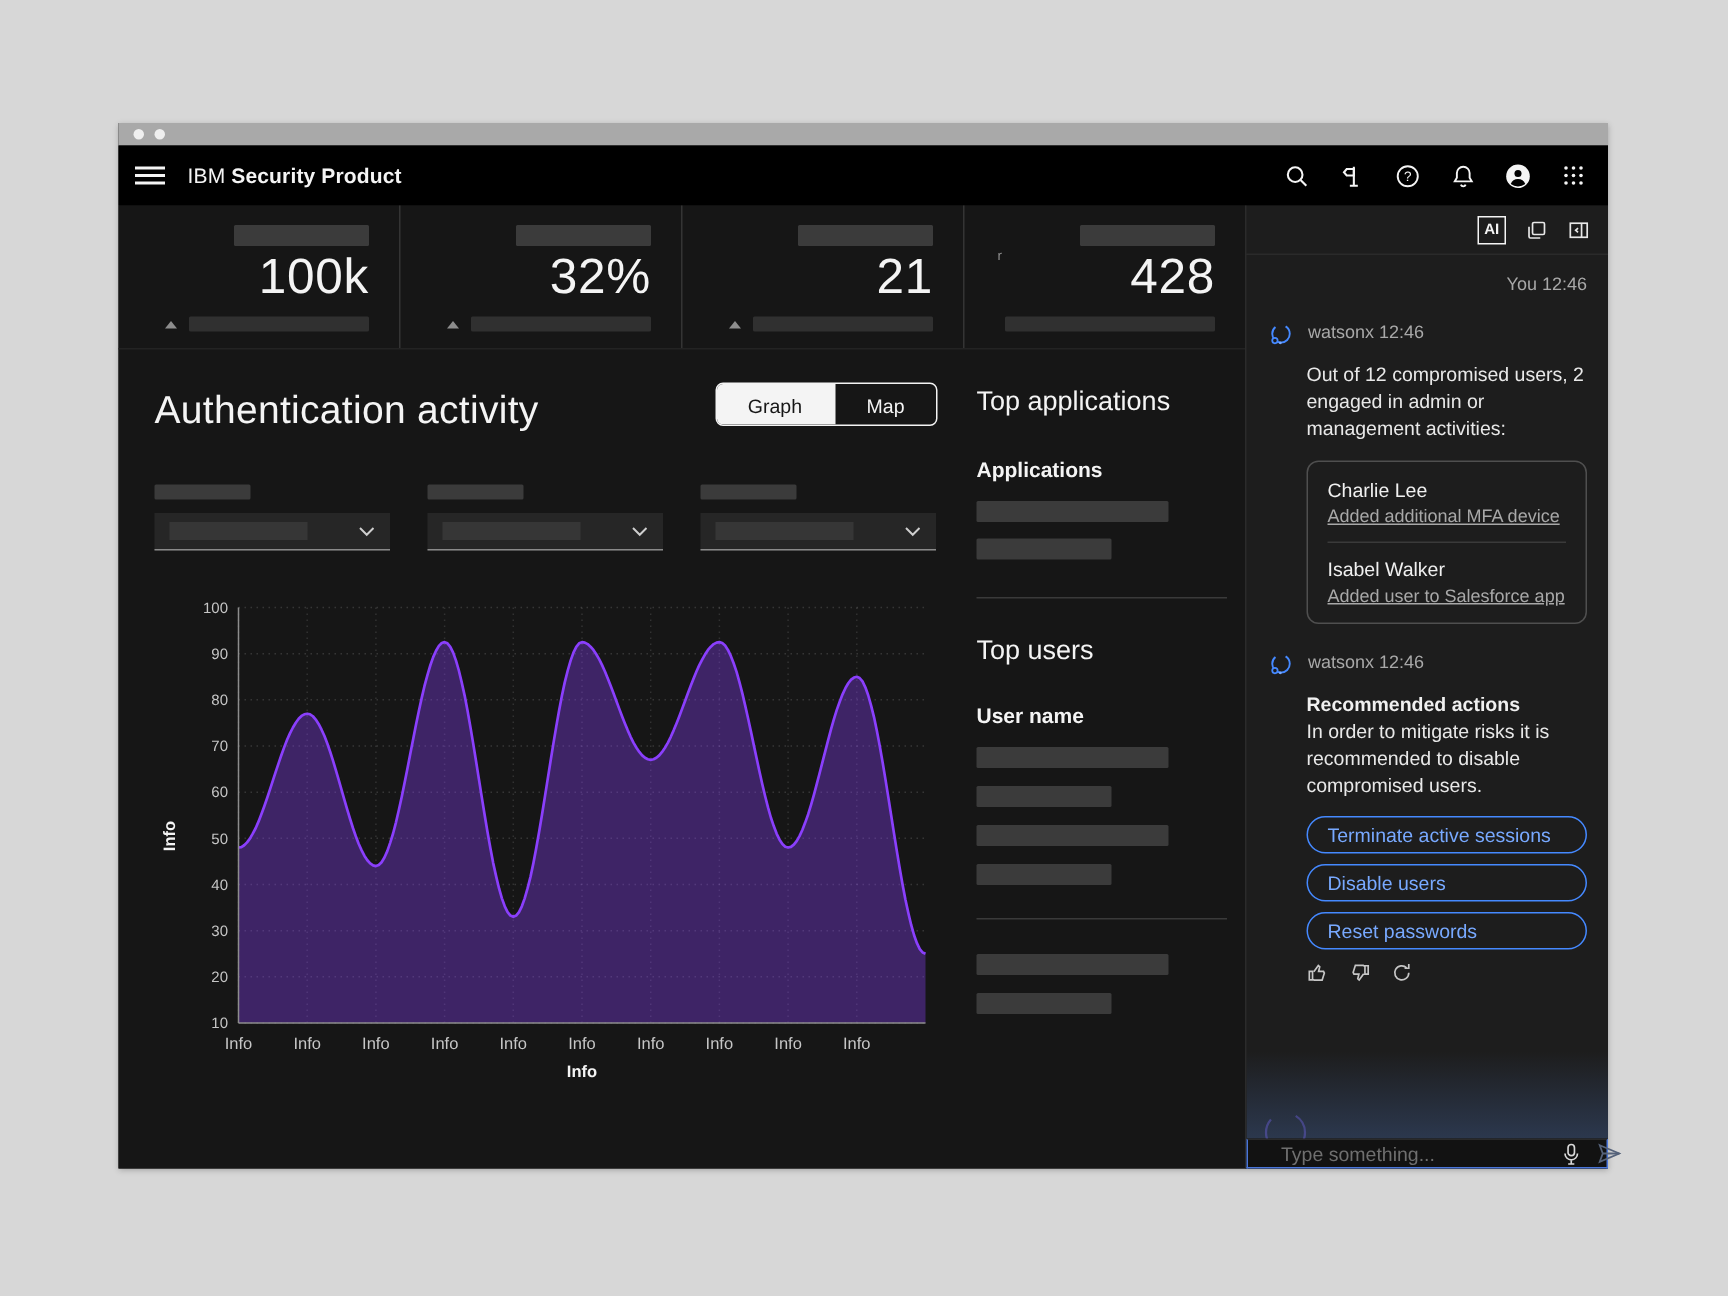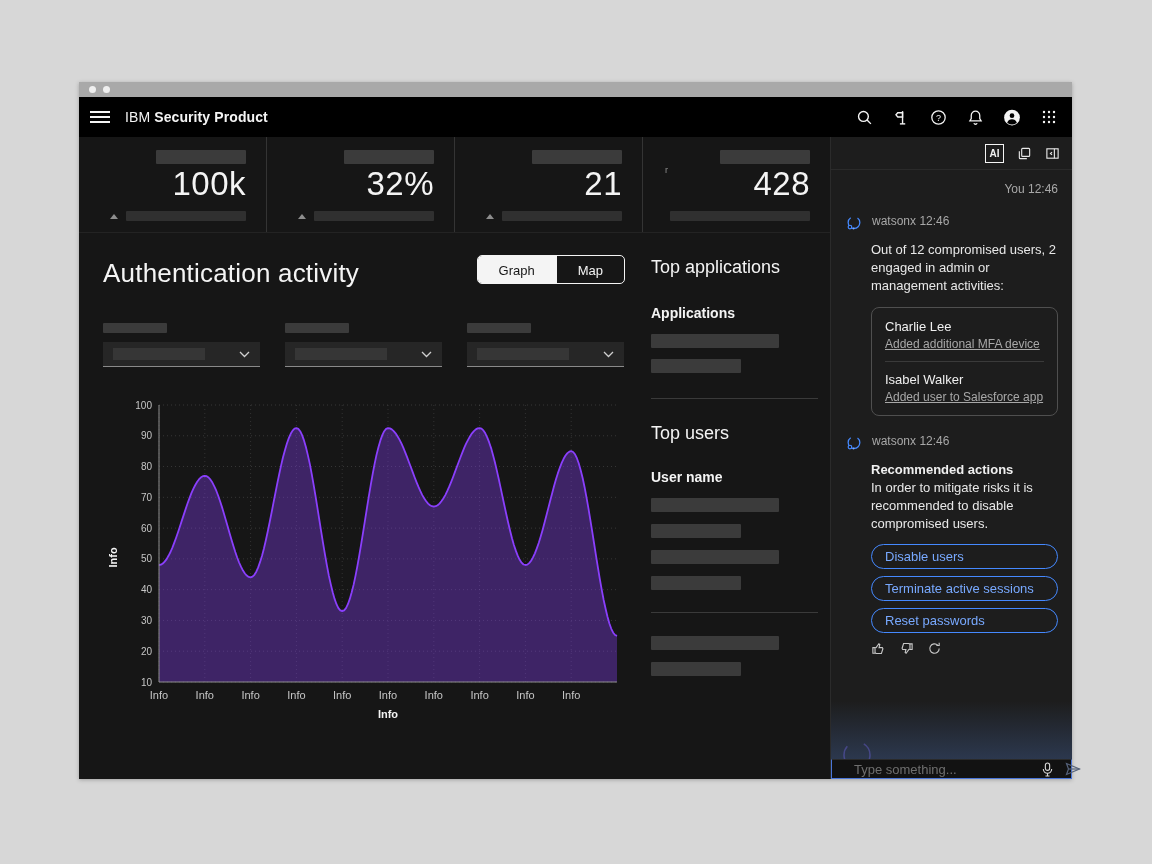--- a/index.html
+++ b/index.html
@@ -380,22 +380,22 @@
                 <circle cx="5.5" cy="14.5" r="2" fill="#1d1d1d" stroke="#4589ff" stroke-width="1.3"></circle>
                 <circle cx="9.5" cy="16.2" r="1.1" fill="#78a9ff"></circle>
               </svg>
             <span class="bot-name"><span>watsonx</span> <span>12:46</span></span>
           </div>
           <div class="bot-body">
             <div class="bot-title">Recommended actions</div>
             <div>In order to mitigate risks it is recommended to disable compromised users.</div>
           </div>
           <div class="actions" id="actionList">
+              <button class="action-btn">Terminate active sessions</button>
               <button class="action-btn">Disable users</button>
-              <button class="action-btn">Terminate active sessions</button>
               <button class="action-btn">Reset passwords</button>
             </div>
           <div class="feedback">
             <span class="fb-icon">
               <svg width="15" height="15" viewBox="0 0 16 16" fill="none" stroke="currentColor" stroke-width="1.2">
                   <path d="M2 7h2.3v6H2zM4.3 12.4l1.2.9h5.6l1.6-5.1-.6-1.2H8.6l.8-3.2-1-.9-3.2 4.4"></path>
                 </svg>
             </span>
             <span class="fb-icon">
               <svg width="15" height="15" viewBox="0 0 16 16" fill="none" stroke="currentColor" stroke-width="1.2" transform="rotate(180)">

